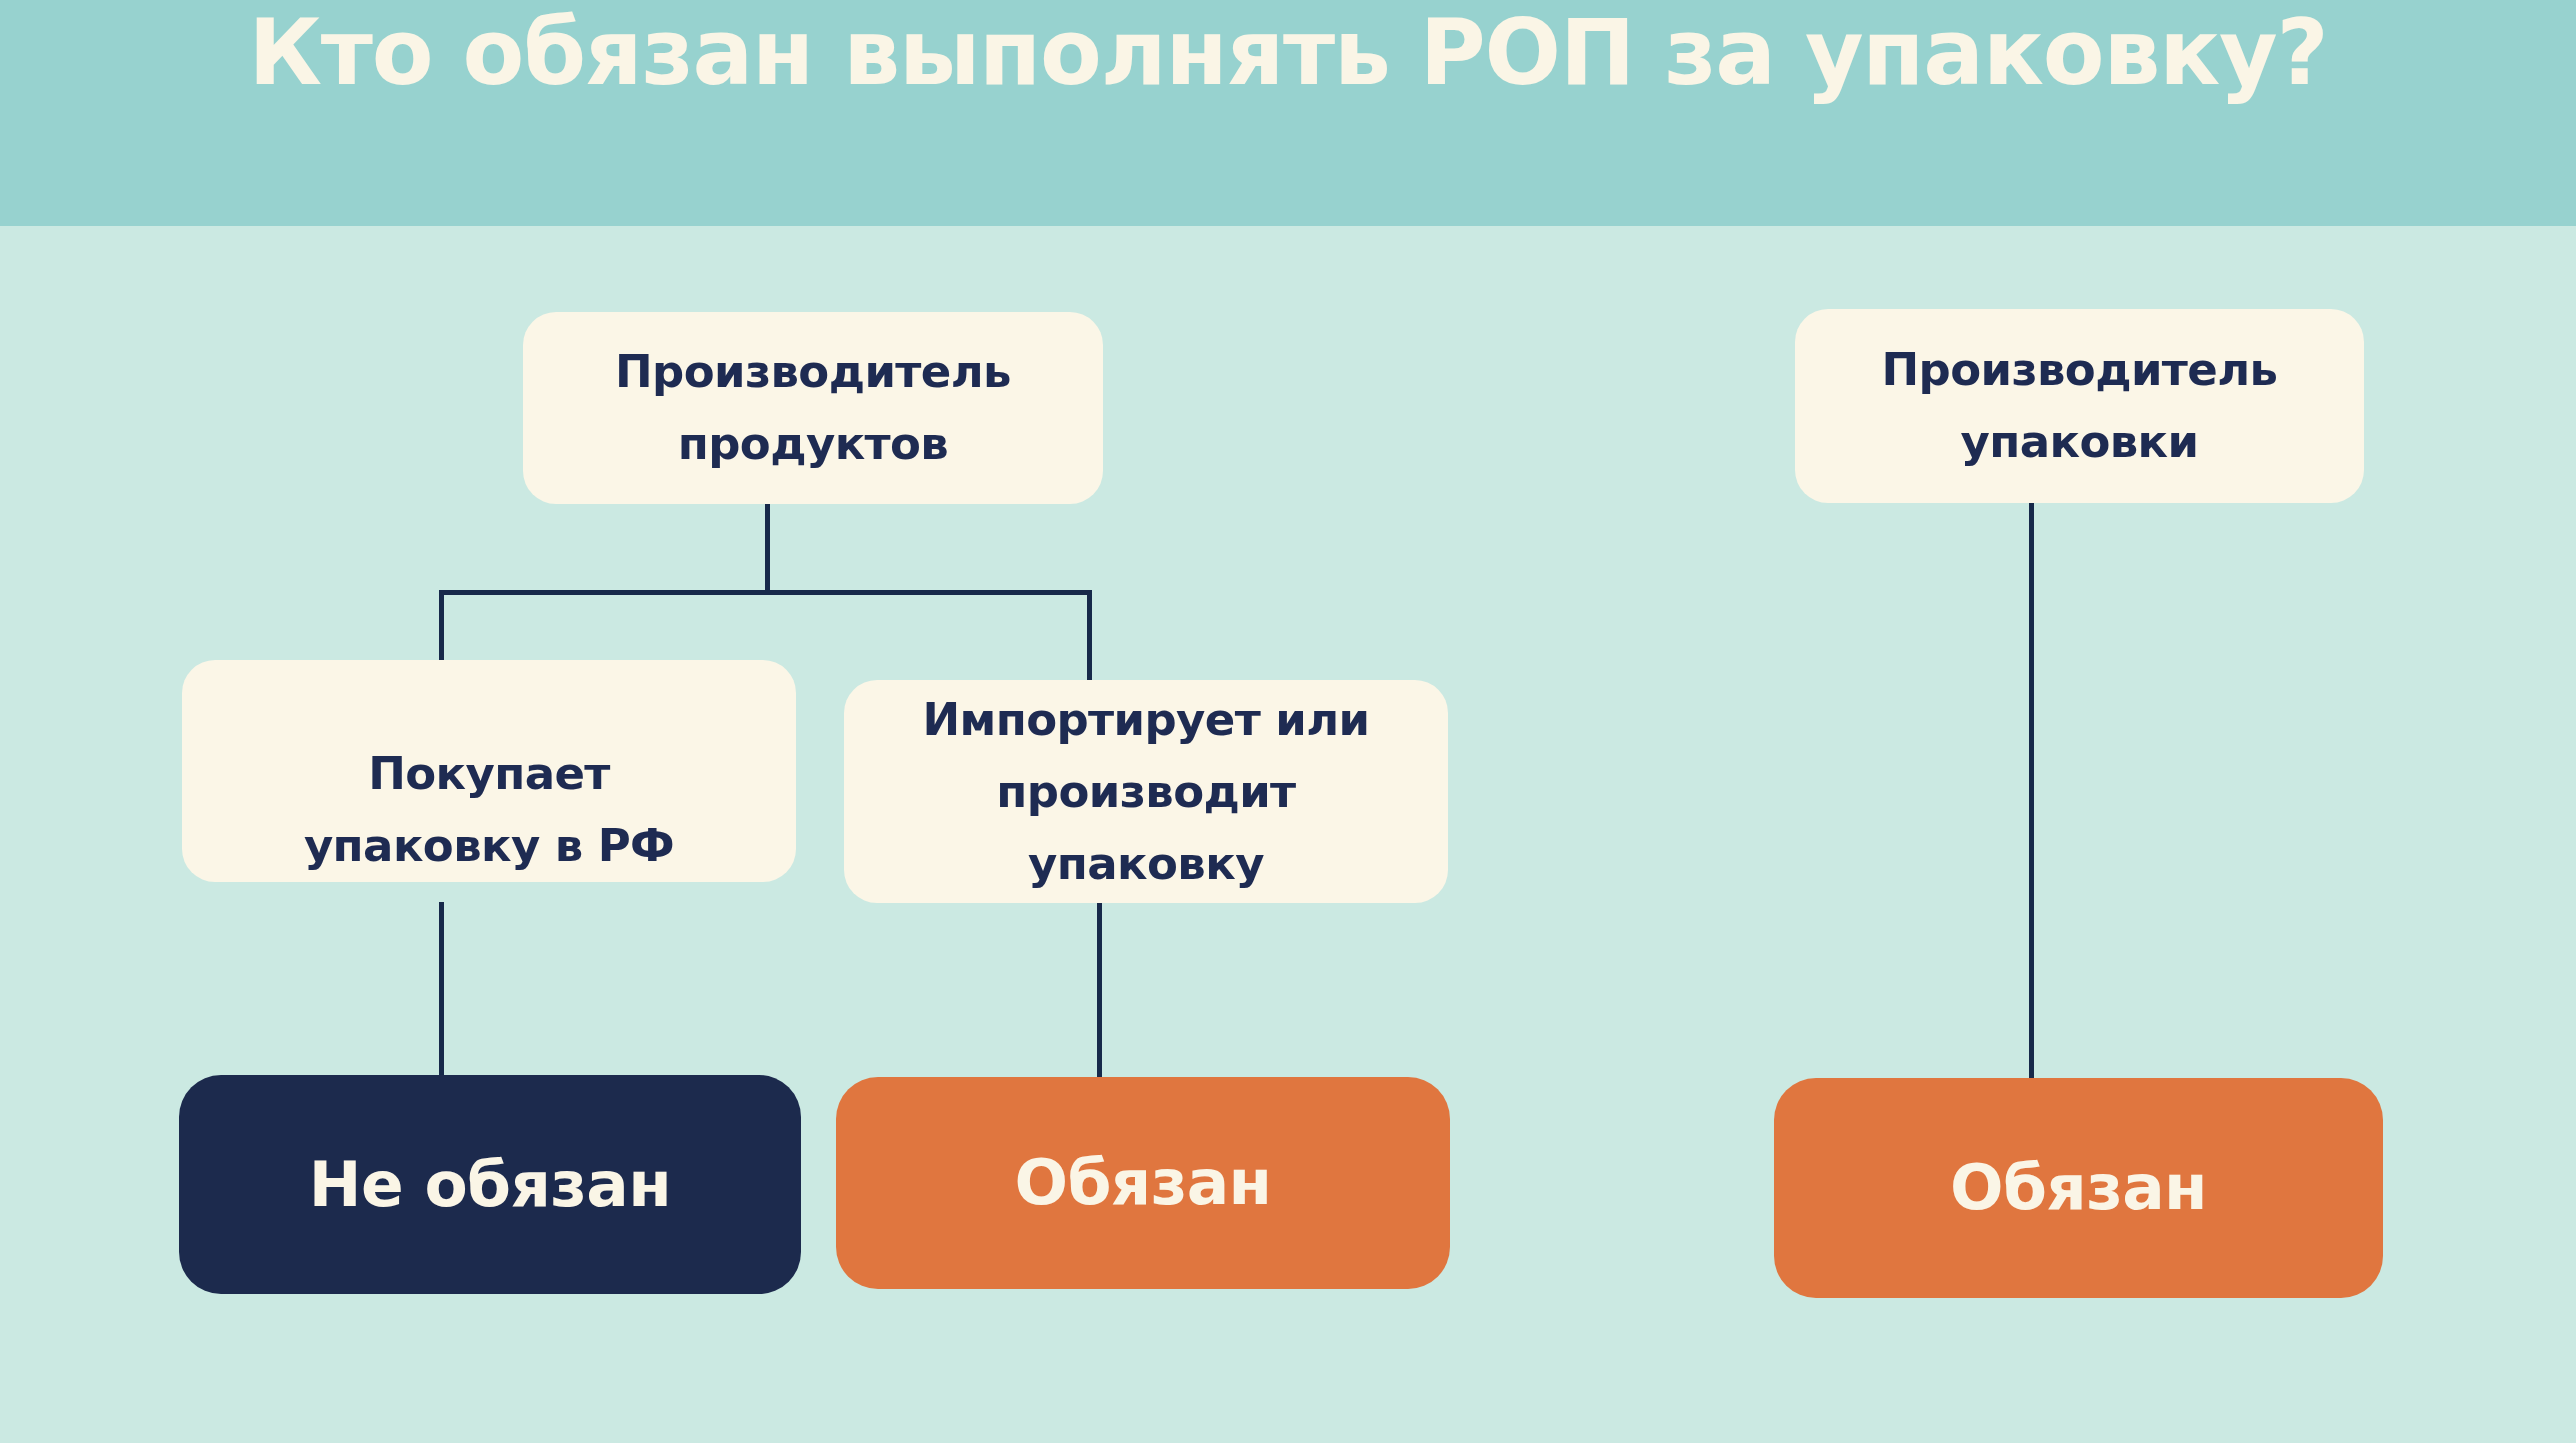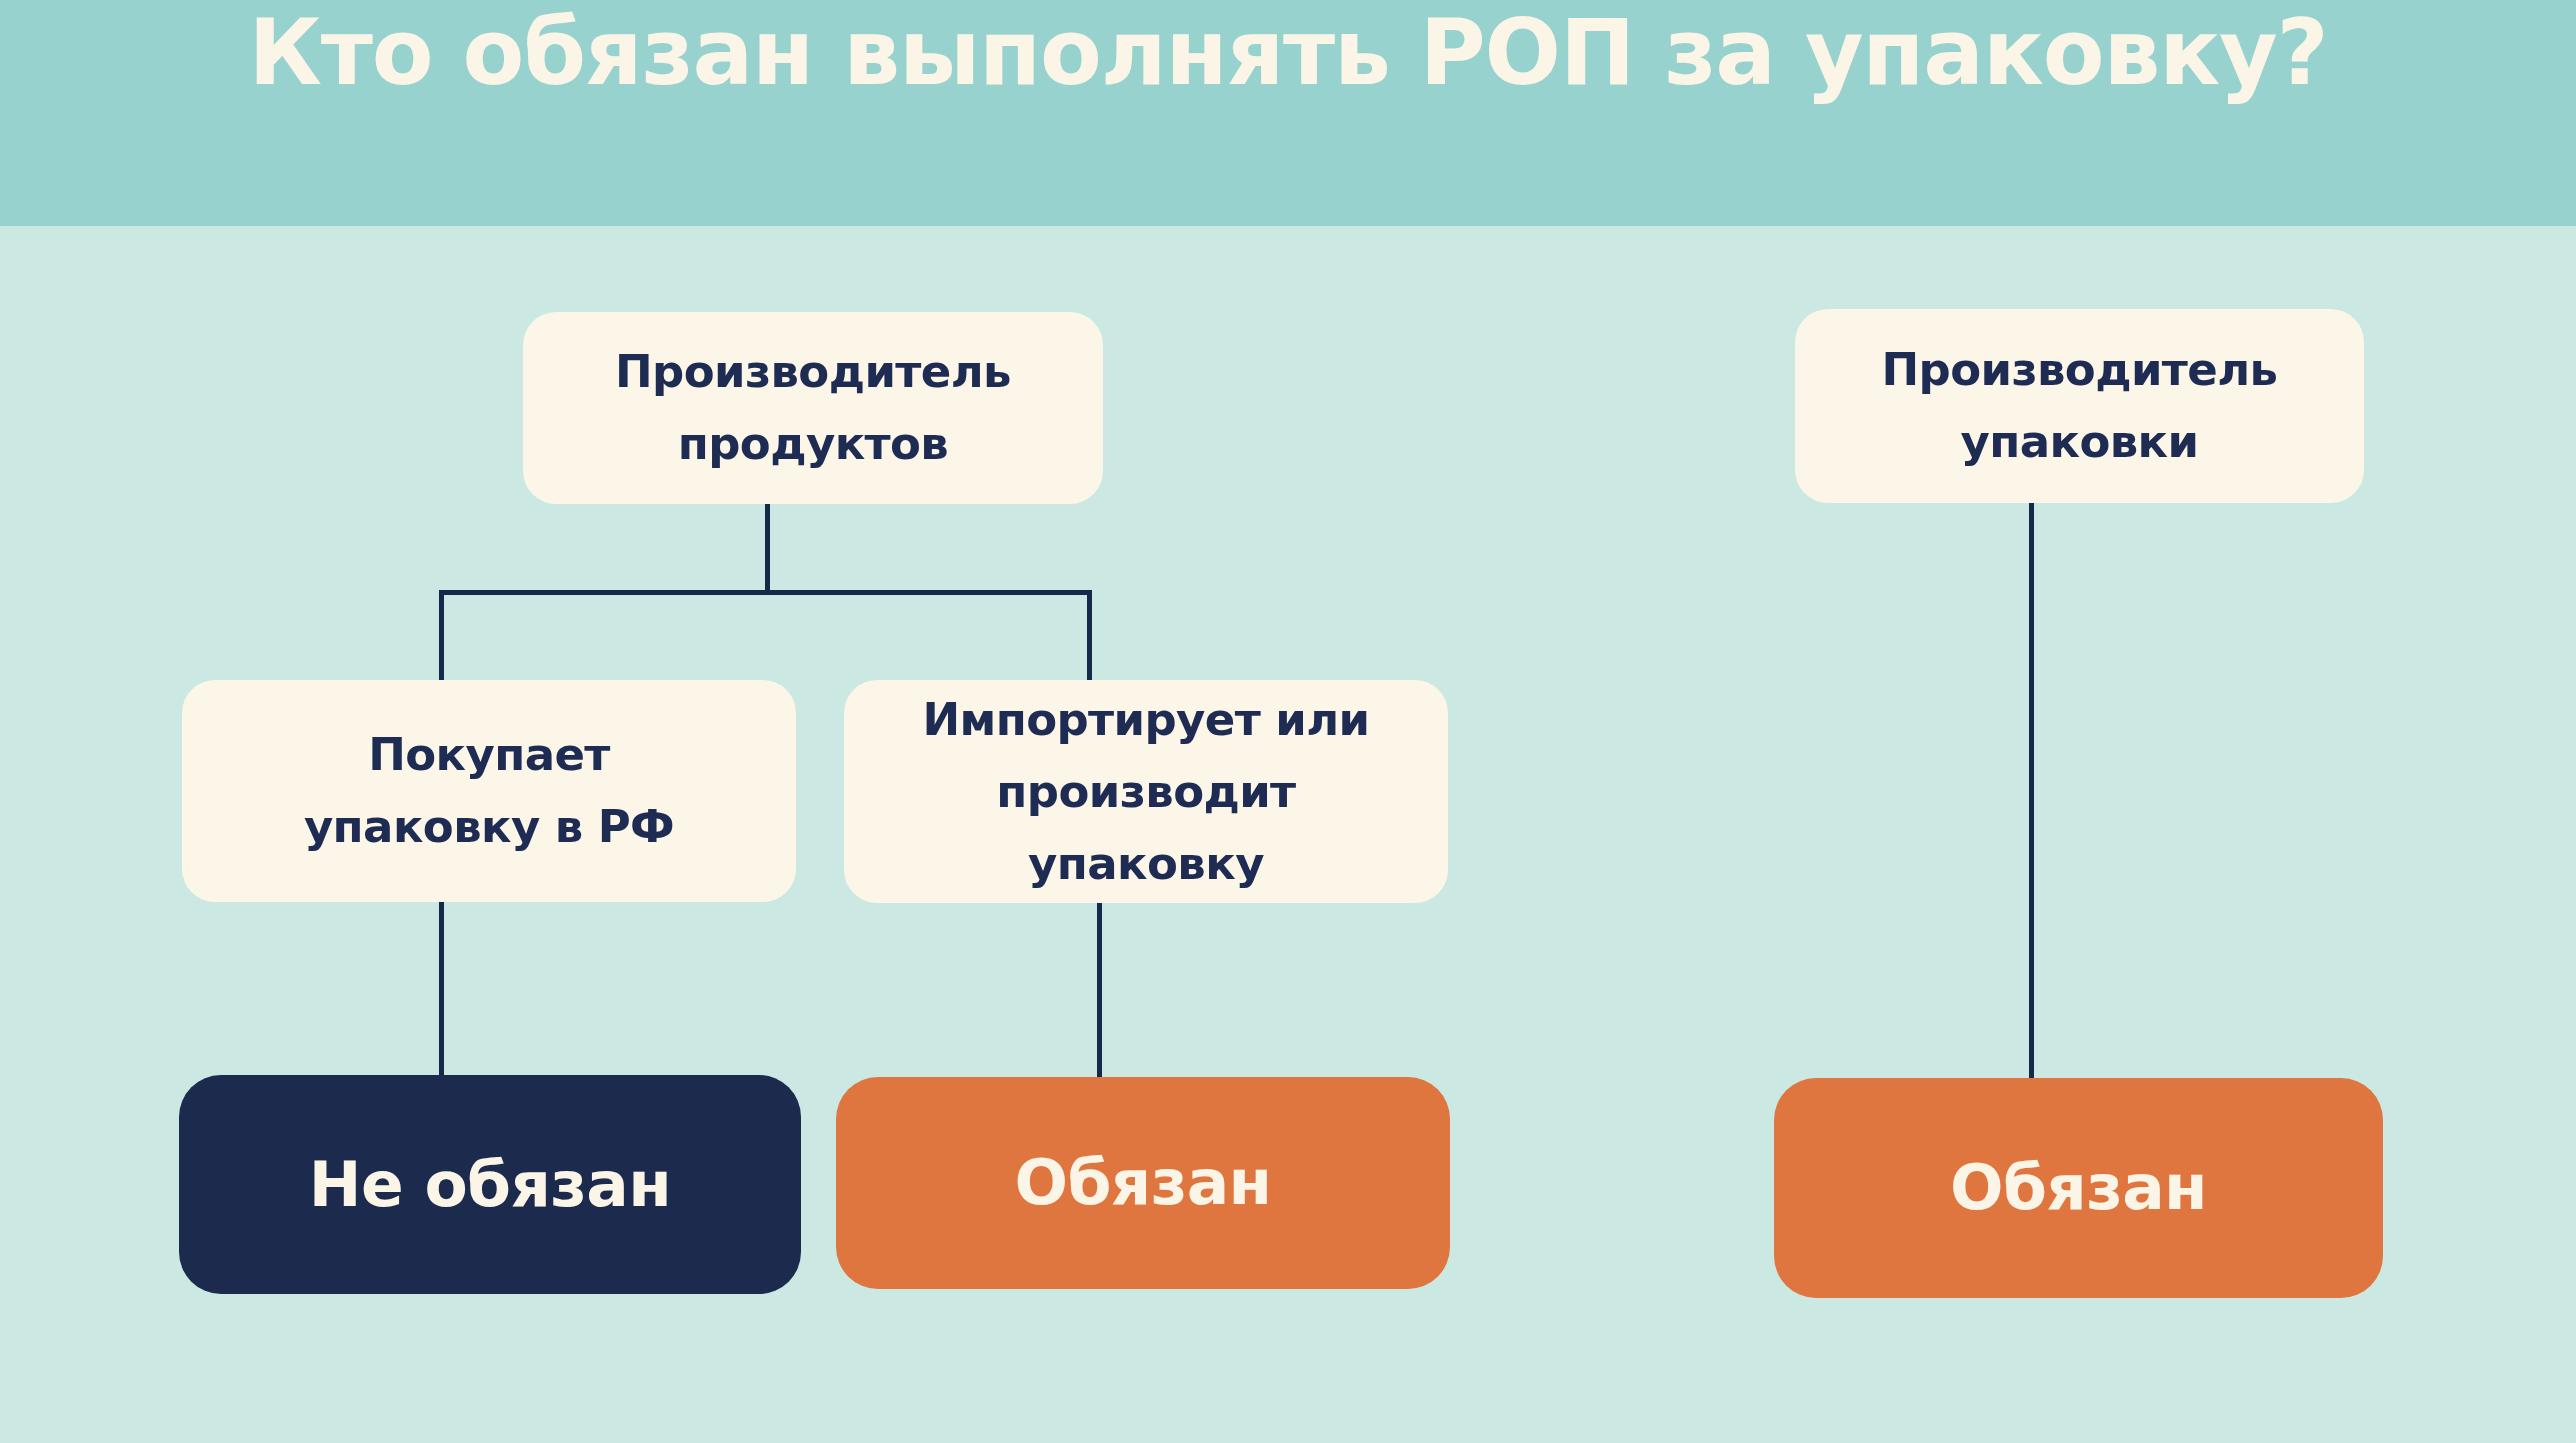--- a/index.html
+++ b/index.html
@@ -42,21 +42,21 @@
     font-size:63px;line-height:1.2;letter-spacing:-0.6px;
   }
   .node--navy{background:var(--navy);}
   .node--orange{background:var(--orange);}
 
   .connector{position:absolute;background:var(--line);}
 
   
   .n-producer-products{left:479px;top:312px;width:580px;height:192px;}
   .n-producer-packaging{left:1751px;top:309px;width:569px;height:194px;}
-  .n-buys-packaging{left:138px;top:680px;width:614px;height:222px;}
+  .n-buys-packaging{left:138px;top:660px;width:614px;height:222px;align-items:flex-end;}
   .n-imports-produces{left:800px;top:680px;width:604px;height:223px;}
   .n-not-obligated{left:135px;top:1075px;width:622px;height:219px;}
   .n-obligated-left{left:792px;top:1077px;width:614px;height:212px;}
   .n-obligated-right{left:1730px;top:1078px;width:609px;height:220px;}
 
   
   .c-top-stem{left:765px;top:504px;width:4.8px;height:90px;}
   .c-branch-bar{left:439px;top:590px;width:652px;height:4.8px;}
   .c-branch-left{left:439px;top:590px;width:4.8px;height:91px;}
   .c-branch-right{left:1087px;top:590px;width:4.8px;height:91px;}

